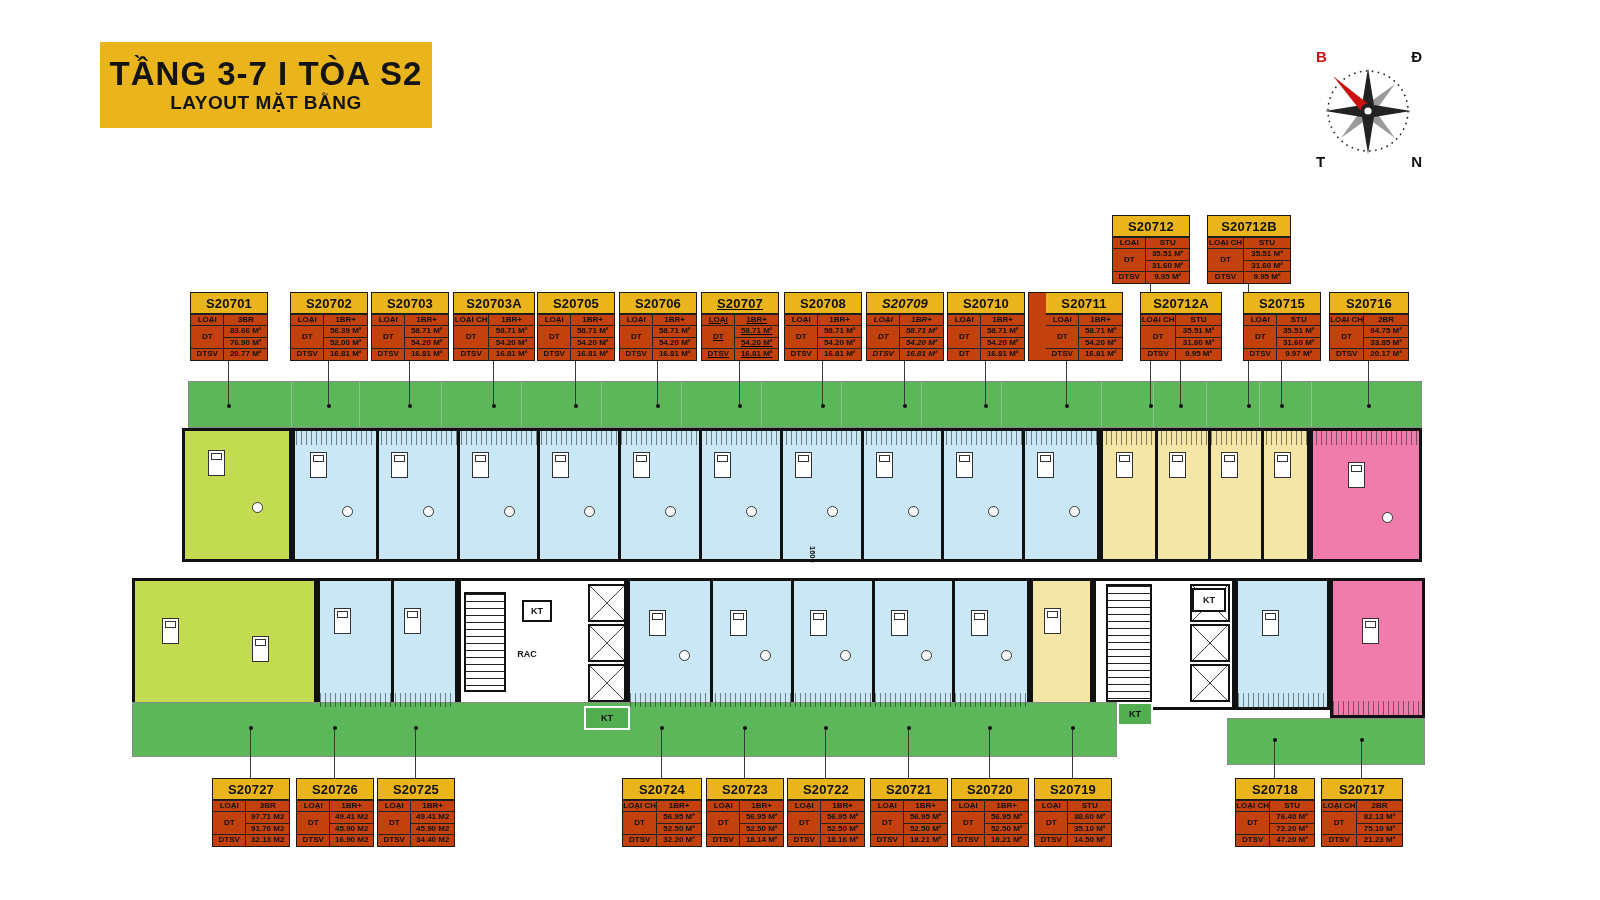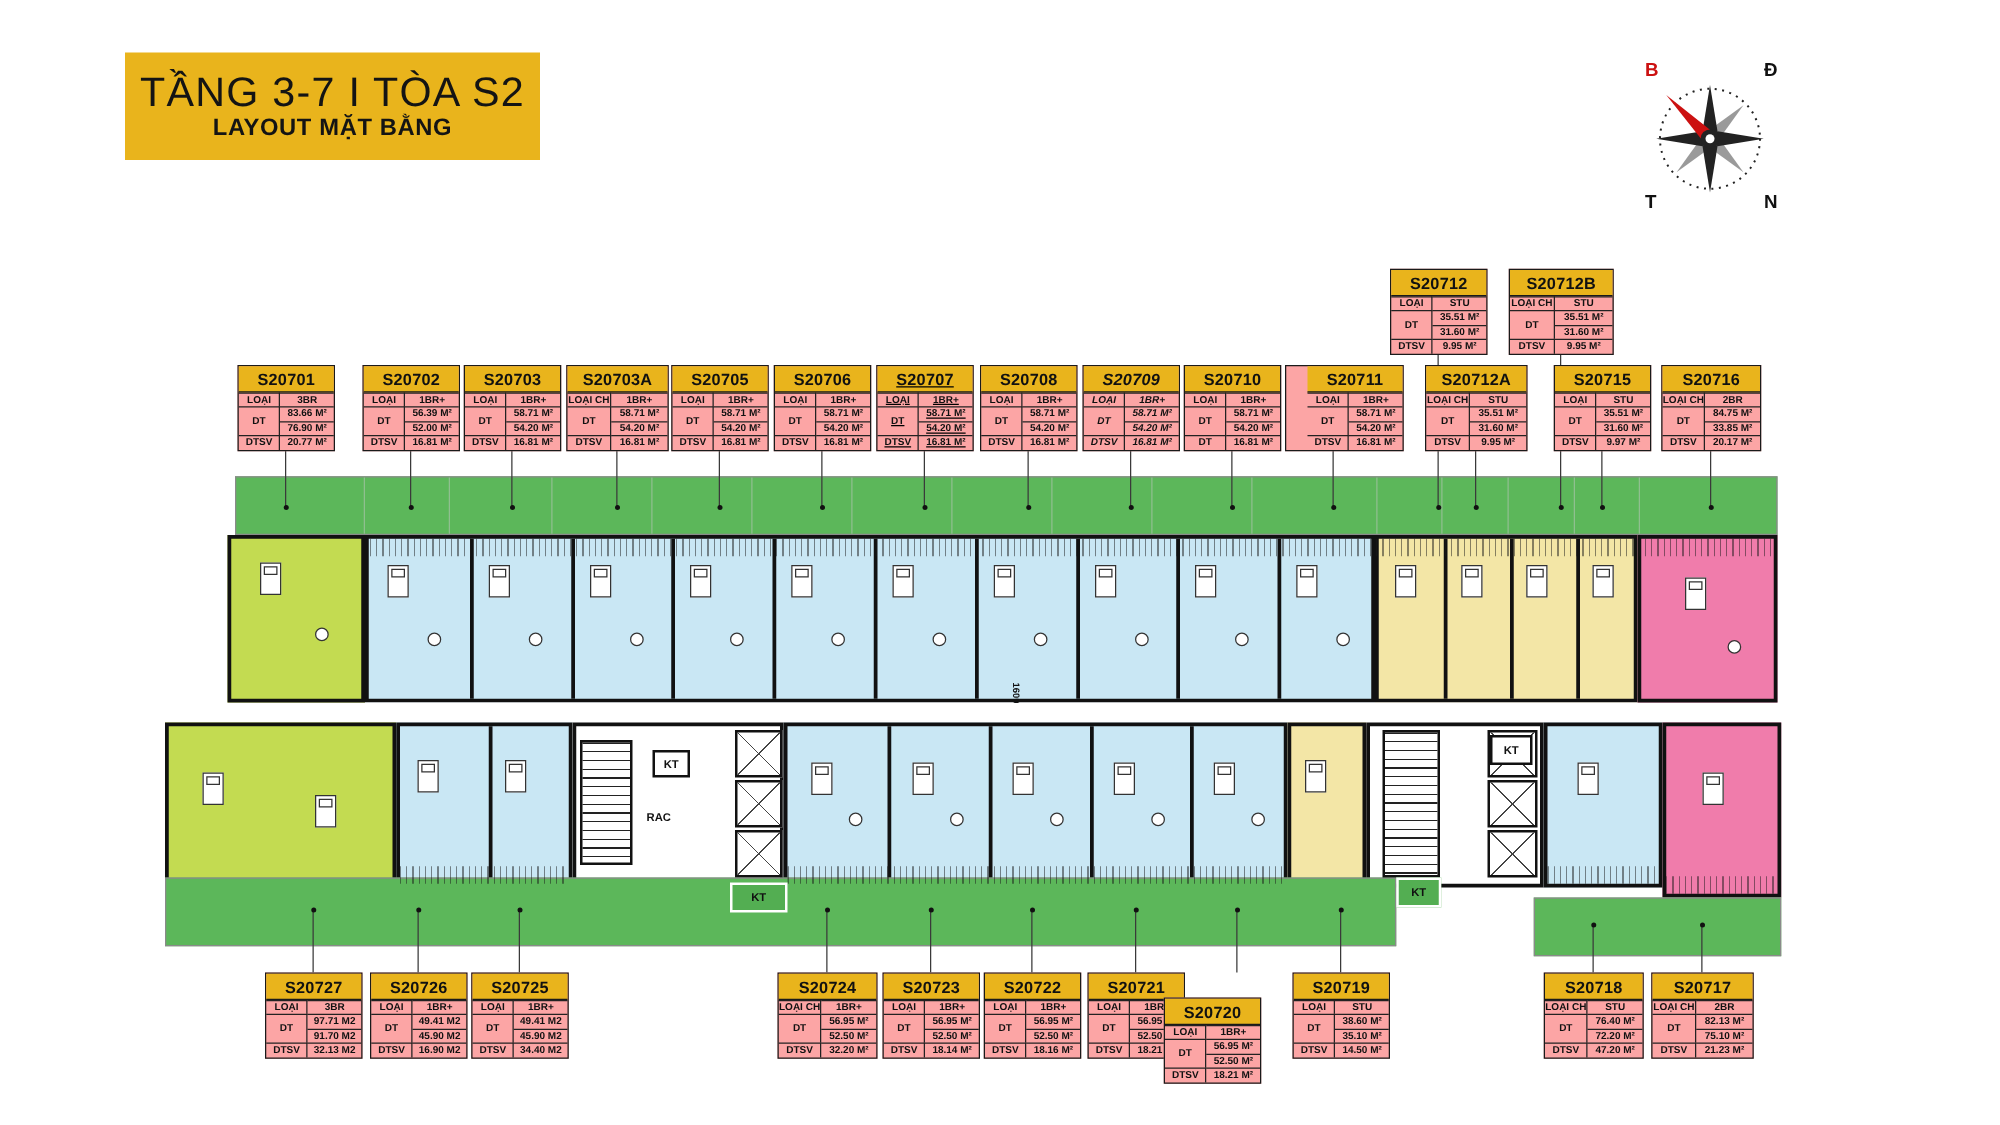--- a/index.html
+++ b/index.html
@@ -2,32 +2,32 @@
 <html><head>
 <meta charset="utf-8">
 <style>
   html,body{margin:0;padding:0;background:#fff;}
   body{width:1600px;height:900px;overflow:hidden;font-family:"Liberation Sans",sans-serif;}
   #stage{position:relative;width:1600px;height:900px;background:#fff;}
 
   
   #title-box{position:absolute;left:100px;top:42px;width:332px;height:86px;background:#E9B41C;
     display:flex;flex-direction:column;align-items:center;justify-content:center;}
-  #page-title{font-size:33px;font-weight:400;color:#141414;letter-spacing:1px;line-height:36px;}
+  #page-title{font-size:33px;font-weight:700;color:#141414;letter-spacing:1px;line-height:36px;}
   #page-subtitle{font-size:19px;font-weight:800;color:#141414;letter-spacing:.5px;}
   #disclaimer{position:absolute;left:125px;top:131px;width:340px;font-size:8.6px;line-height:11px;
     font-style:italic;font-weight:600;color:#222;}
 
   
   #compass{position:absolute;left:1312px;top:52px;width:112px;height:116px;}
   .cdir{position:absolute;font-size:15px;font-weight:800;color:#111;}
   .cdir.red{color:#CC1111;}
 
   
-  .card{position:absolute;background:#fca5a5;border:1.5px solid #1a1a1a;z-index:3;}
+  .card{position:absolute;background:#c2410c;border:1.5px solid #1a1a1a;z-index:3;}
   .card-h{background:#E9B41C;border-bottom:1.5px solid #1a1a1a;text-align:center;
     font-size:13px;font-weight:800;color:#111;padding:2.5px 0 2px 0;letter-spacing:.2px;}
   .card-b{display:grid;grid-template-columns:44% 56%;font-size:8px;font-weight:700;color:#111;text-align:center;}
   .card-b .c{border-top:1px solid #222;line-height:10.5px;height:10.5px;overflow:hidden;}
   .card-b .lab{border-right:1px solid #222;}
   .card-b .span2{grid-row:span 2;display:flex;align-items:center;justify-content:center;height:auto;}
   .leader{position:absolute;width:1px;background:#3a3a3a;z-index:1;}
   .ldot{position:absolute;width:4px;height:4px;border-radius:50%;background:#111;z-index:2;}
 
   
@@ -536,21 +536,21 @@
       <div class="c">1BR+</div>
       <div class="c lab span2">DT</div>
       <div class="c">56.95 M²</div>
       <div class="c">52.50 M²</div>
       <div class="c lab">DTSV</div>
       <div class="c">18.21 M²</div>
     </div>
   </div>
       <div class="leader" style="left: 908px; top: 728px; height: 50px;"></div>
       <div class="ldot" style="left: 906.5px; top: 726px;"></div>
-      <div class="card" style="left: 931px; top: 778px; width: 76px; margin-top: 20px;">
+      <div class="card" style="left: 951px; top: 778px; width: 76px;">
     <div class="card-h">S20720</div>
     <div class="card-b">
       <div class="c lab">LOẠI CH</div>
       <div class="c">1BR+</div>
       <div class="c lab span2">DT</div>
       <div class="c">56.95 M²</div>
       <div class="c">52.50 M²</div>
       <div class="c lab">DTSV</div>
       <div class="c">18.21 M²</div>
     </div>

